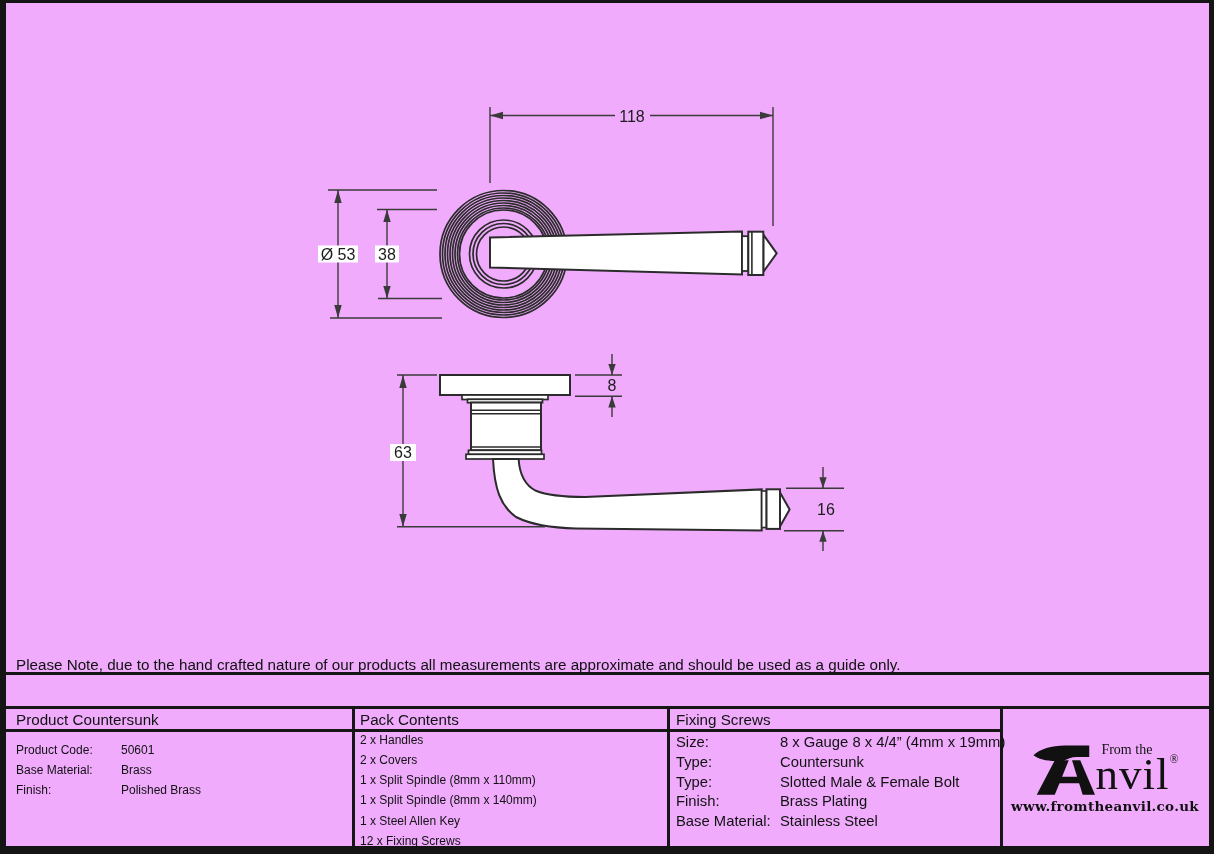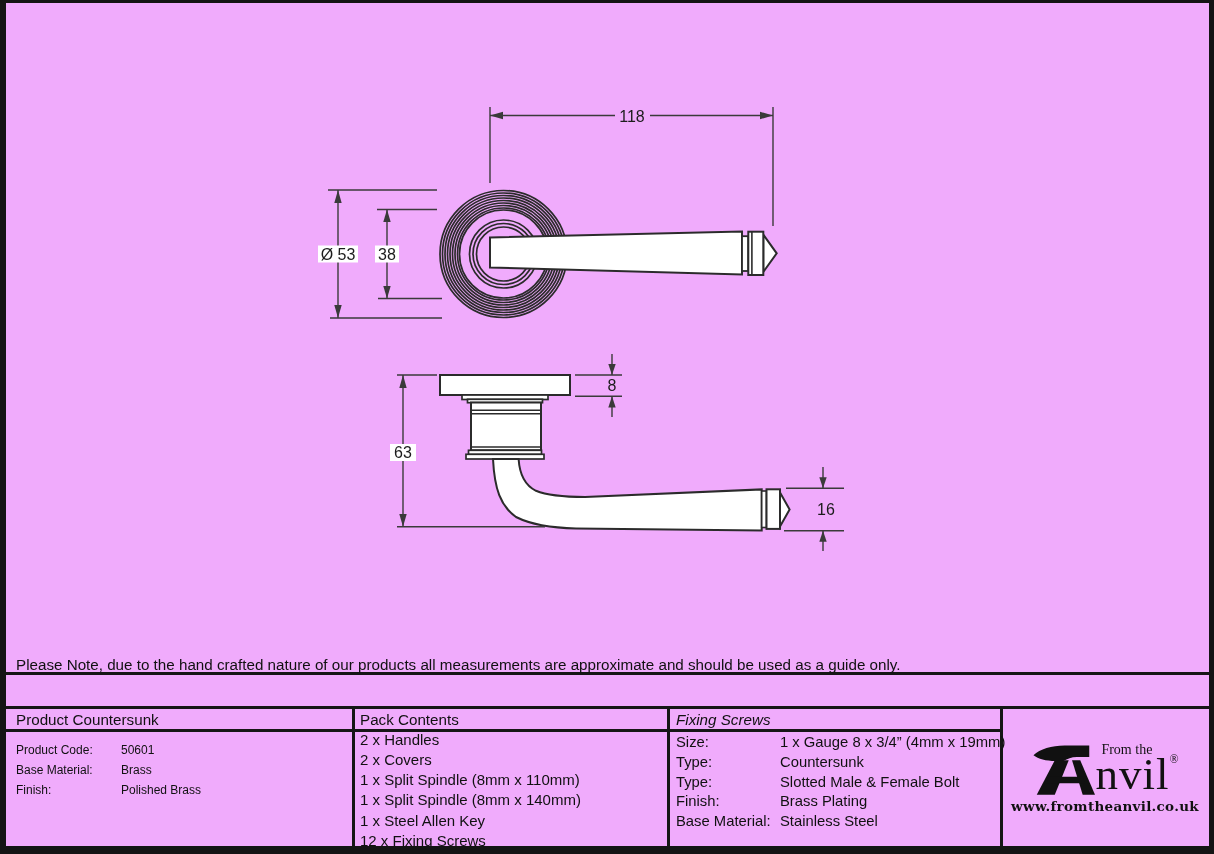--- a/index.html
+++ b/index.html
@@ -19,21 +19,21 @@
   .note-text{position:absolute;left:16px;top:656px;font-size:15.2px;}
   .col-header{position:absolute;top:711px;font-size:15.2px;}
   .kv-rows{position:absolute;font-size:12px;}
   .kv-row{height:20.2px;line-height:20.2px;white-space:nowrap;}
   .kv-label{display:inline-block;}
   .pi-rows{left:16px;top:740px;}
   .pi-rows .kv-label{width:105px;}
   .fs-rows{left:676px;top:733px;font-size:14.8px;}
   .fs-rows .kv-row{height:19.8px;line-height:19.8px;}
   .fs-rows .kv-label{width:104px;}
-  .pc-rows{position:absolute;left:360px;top:730px;font-size:15px;}
+  .pc-rows{position:absolute;left:360px;top:730px;font-size:12px;}
   .pc-item{height:20.15px;line-height:20.15px;white-space:nowrap;}
   .logo-box{position:absolute;left:1003px;top:709px;width:204px;height:137px;
     display:flex;flex-direction:column;align-items:center;justify-content:center;}
   .logo-main{display:flex;align-items:flex-start;}
   .logo-text{display:flex;flex-direction:column;align-items:flex-start;}
   .from-the{font-family:"Liberation Serif",serif;font-size:14px;margin:0 0 -6px 6px;color:#111;}
   .anvil-word{font-family:"Liberation Serif",serif;font-size:45px;line-height:1.0;color:#111;letter-spacing:1px;}
   .reg{font-size:12px;vertical-align:26px;letter-spacing:0;}
   .logo-url{font-family:"DejaVu Serif",serif;font-weight:bold;
     font-size:13.5px;margin-top:1px;color:#111;letter-spacing:0.3px;}
@@ -159,21 +159,21 @@
   <div class="hline" style="left:0;top:706px;width:1214px;"></div>
   <div class="hline" style="left:0;top:729px;width:1003px;"></div>
   <div class="vline" style="left:352px;top:706px;height:148px;"></div>
   <div class="vline" style="left:667px;top:706px;height:148px;"></div>
   <div class="vline" style="left:1000px;top:706px;height:148px;"></div>
 
   <div class="note-text">Please Note, due to the hand crafted nature of our products all measurements are approximate and should be used as a guide only.</div>
 
   <div class="col-header" style="left:16px;">Product Countersunk</div>
   <div class="col-header" style="left:360px;">Pack Contents</div>
-  <div class="col-header" style="left:676px;font-style:italic;">Fixing Screws</div>
+  <div class="col-header" style="left:676px;">Fixing Screws</div>
 
   <div class="kv-rows pi-rows">
     <div class="kv-row">
       <span class="kv-label">Product Code:</span><span class="kv-value">50601</span>
     </div>
     <div class="kv-row">
       <span class="kv-label">Base Material:</span><span class="kv-value">Brass</span>
     </div>
     <div class="kv-row">
       <span class="kv-label">Finish:</span><span class="kv-value">Polished Brass</span>
@@ -184,21 +184,21 @@
     <div class="pc-item">2 x Handles</div>
     <div class="pc-item">2 x Covers</div>
     <div class="pc-item">1 x Split Spindle (8mm x 110mm)</div>
     <div class="pc-item">1 x Split Spindle (8mm x 140mm)</div>
     <div class="pc-item">1 x Steel Allen Key</div>
     <div class="pc-item">12 x Fixing Screws</div>
   </div>
 
   <div class="kv-rows fs-rows">
     <div class="kv-row">
-      <span class="kv-label">Size:</span><span class="kv-value">1 x Gauge 8 x 3/4” (4mm x 19mm)</span>
+      <span class="kv-label">Size:</span><span class="kv-value">8 x Gauge 8 x 4/4” (4mm x 19mm)</span>
     </div>
     <div class="kv-row">
       <span class="kv-label">Type:</span><span class="kv-value">Countersunk</span>
     </div>
     <div class="kv-row">
       <span class="kv-label">Type:</span><span class="kv-value">Slotted Male &amp; Female Bolt</span>
     </div>
     <div class="kv-row">
       <span class="kv-label">Finish:</span><span class="kv-value">Brass Plating</span>
     </div>

